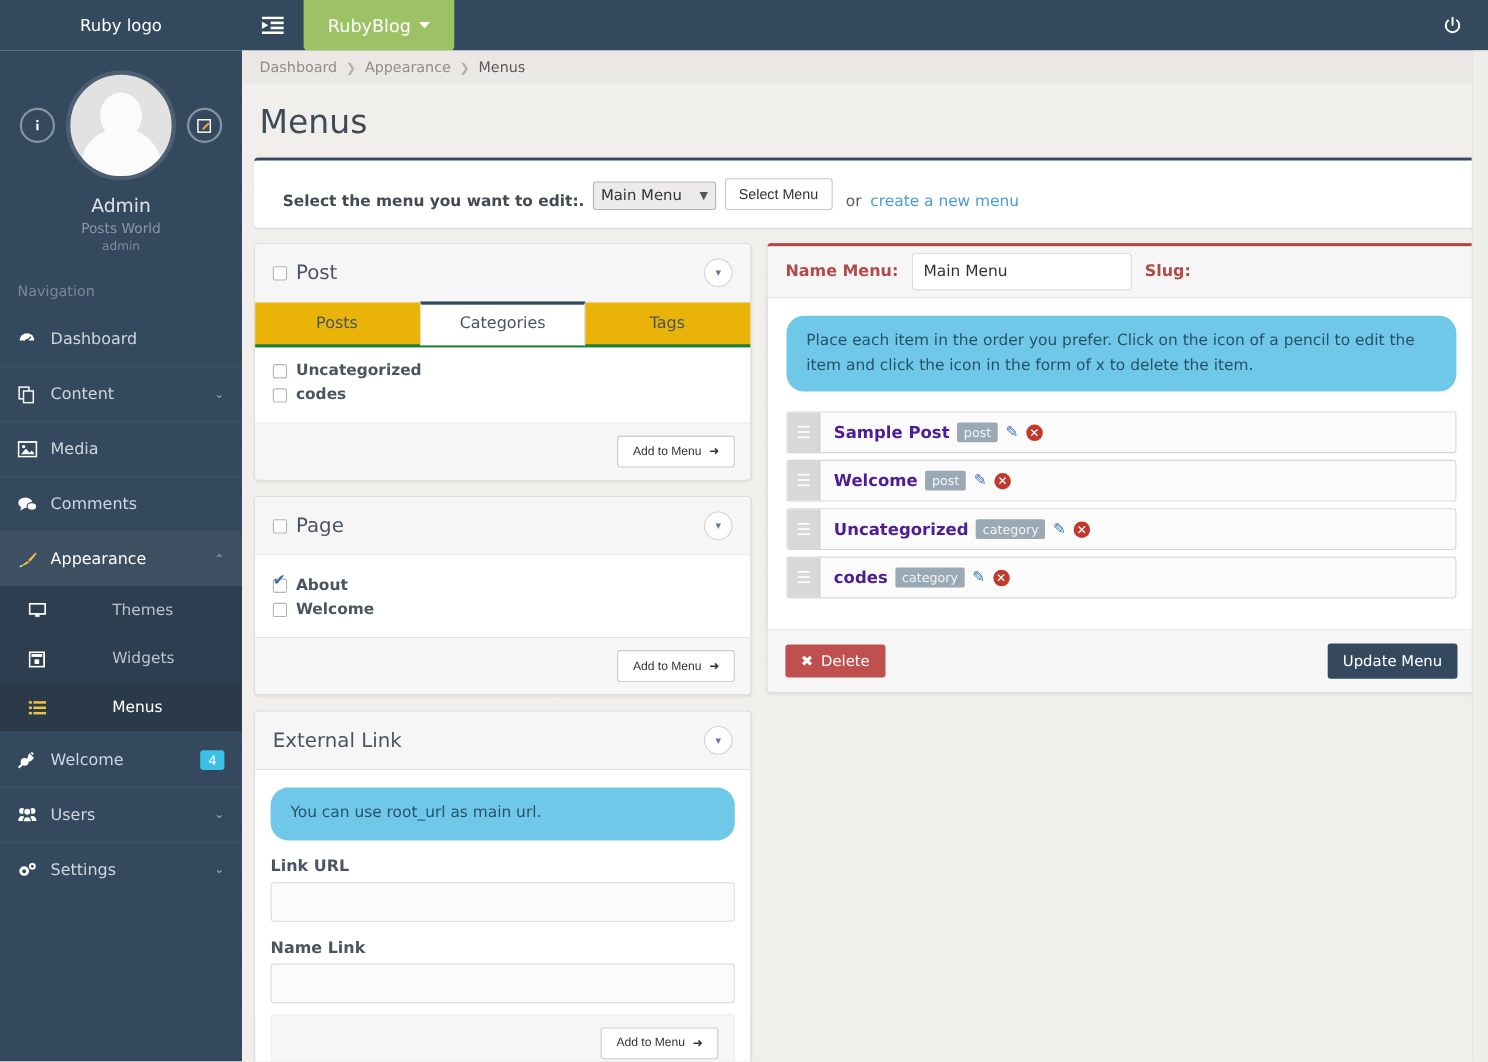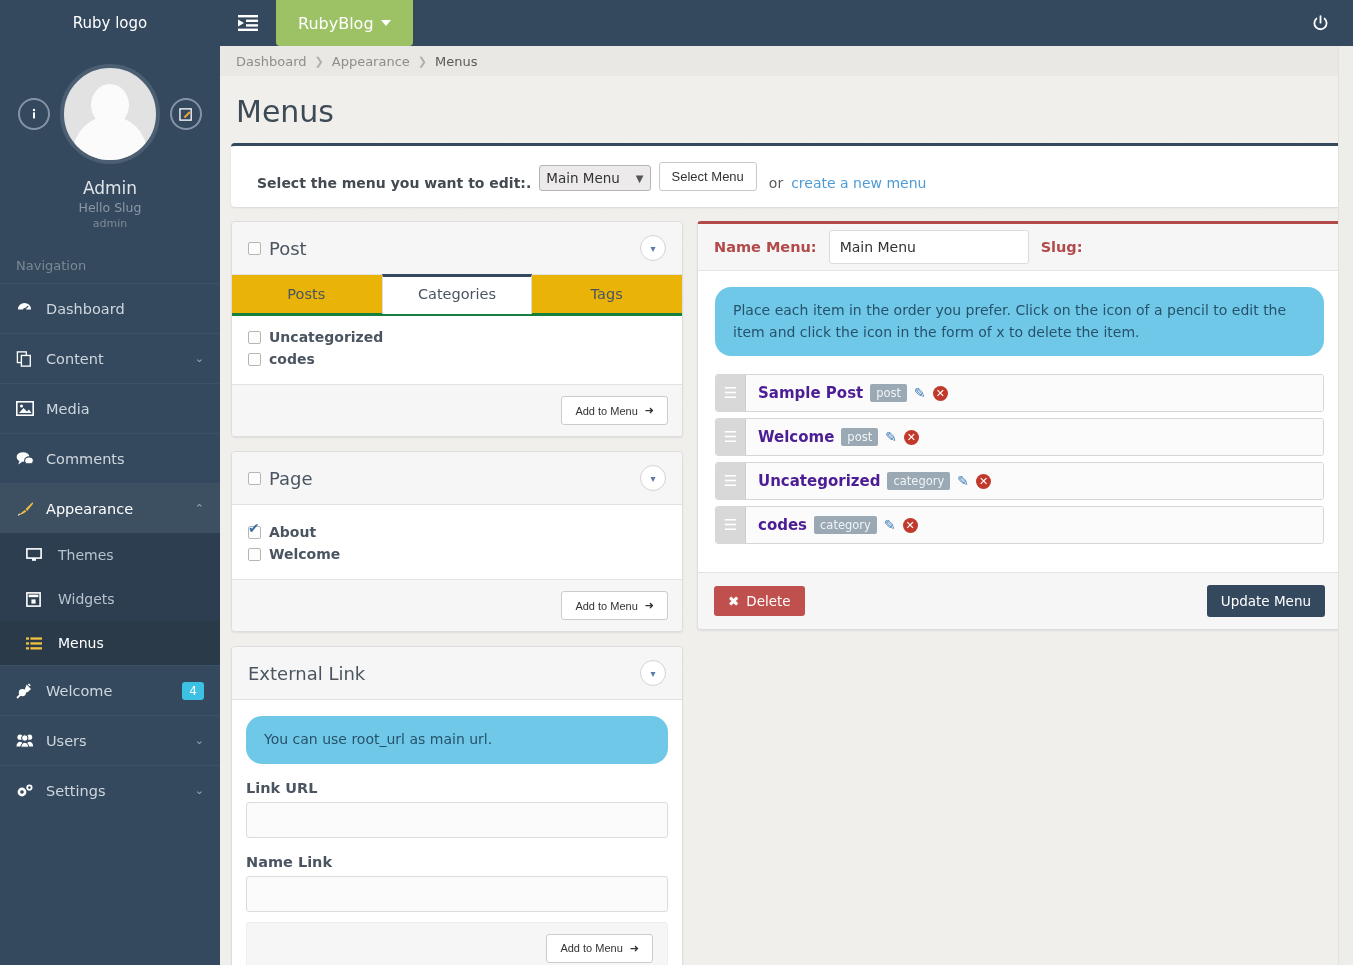--- a/index.html
+++ b/index.html
@@ -88,21 +88,21 @@
   }
   .nav-label { flex: 1; }
   .nav-chev { color: #9aa7b4; font-size: 11px; }
   .badge {
     background: #3cc0e4; color: #fff; font-size: 12px;
     border-radius: 3px; padding: 3px 7px; line-height: 1;
   }
   .subnav { background: #2c3e50; }
   .sub-item {
     display: flex; align-items: center; height: 44px; padding: 0 0 0 26px;
-    color: #b9c3cd; font-size: 14px; cursor: pointer;
+    color: #b9c3cd; font-size: 14px; cursor: pointer; gap: 44px;
   }
   .sub-item.active { background: #2b3a49; color: #fff; }
   .sub-ico { width: 32px; display: flex; align-items: center; flex: 0 0 auto; }
 
   
   .main {
     position: absolute; top: 46px; left: 220px; width: 1133px; height: 919px;
     background: #f0efec;
     background-image:
       radial-gradient(circle at 12% 20%, rgba(0,0,0,0.018) 0.6px, transparent 0.7px),
@@ -321,21 +321,21 @@
           <div class="body"></div>
         </div>
         <div class="circle-btn">
           <svg width="15" height="15" viewBox="0 0 16 16" aria-hidden="true">
             <rect x="1" y="2" width="12" height="12" fill="none" stroke="#ffffff" stroke-width="1.4"></rect>
             <path d="M5 10.5 L10.8 4.6 L12.4 6.2 L6.6 12 Z" fill="#e8a33d"></path>
           </svg>
         </div>
       </div>
       <div class="profile-name">Admin</div>
-      <div class="profile-sub">Hello Slug</div>
+      <div class="profile-sub">Posts World</div>
       <div class="profile-role">admin</div>
     </div>
 
     <div class="nav-heading">Navigation</div>
 
     <div class="nav-item">
       <span class="nav-ico">
         <svg width="17" height="15" viewBox="0 0 18 16" aria-hidden="true">
           <path d="M9 2 A7 7 0 0 1 16 9 L2 9 A7 7 0 0 1 9 2 Z" fill="#ffffff"></path>
           <circle cx="9" cy="9" r="1.6" fill="#34495e"></circle>

